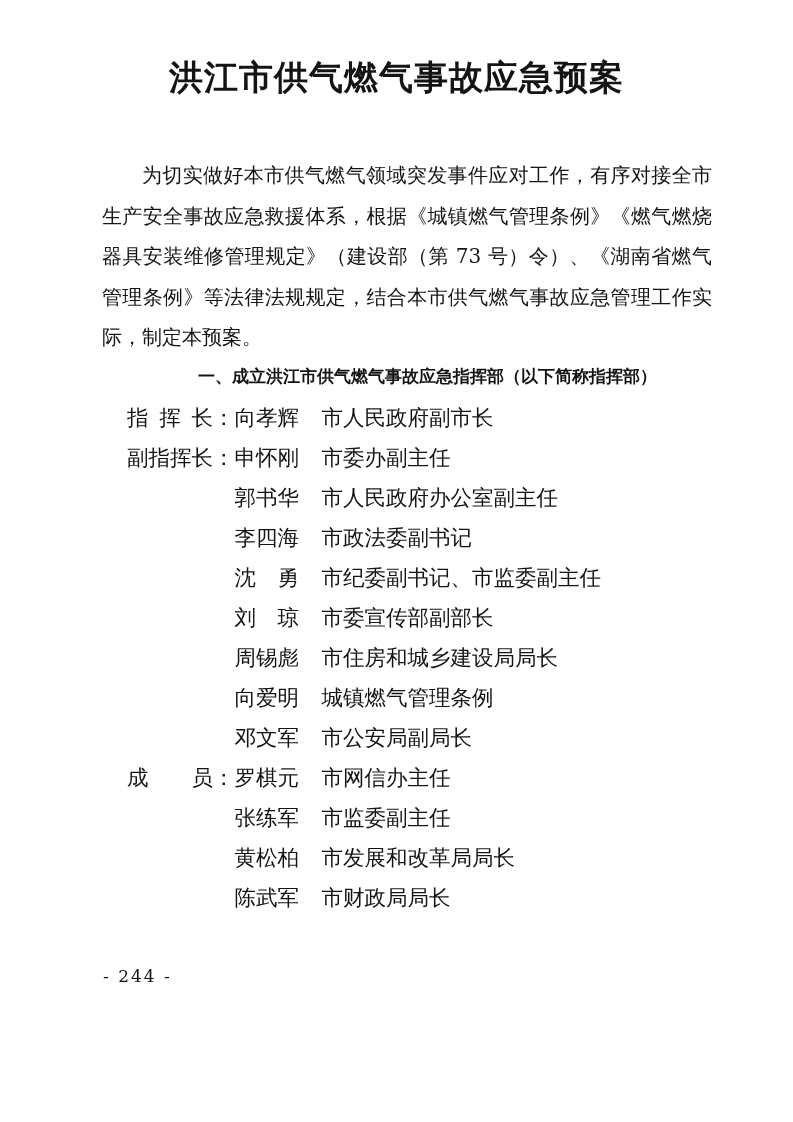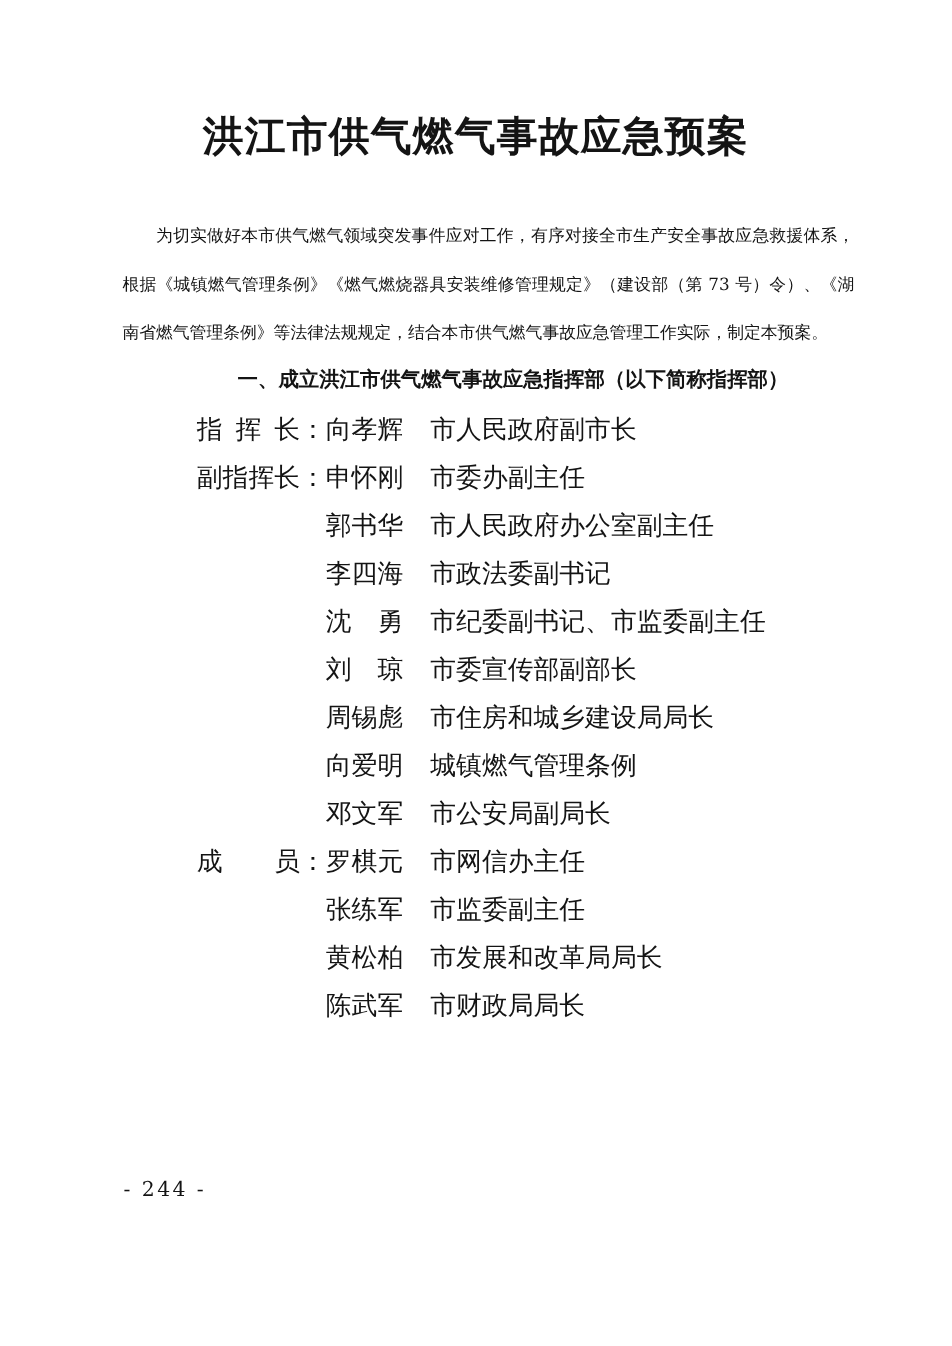--- a/index.html
+++ b/index.html
@@ -11,51 +11,51 @@
     font-family: "DejaVu Serif", "Liberation Serif", serif;
     position: relative;
     overflow: hidden;
   }
   .page {
     width: 793px;
     height: 1122px;
     position: relative;
   }
   .doc-title {
-    margin: 16px;
-    padding-top: 78px;
+    margin: 0;
+    padding-top: 57px;
     text-align: center;
     font-size: 34px;
     line-height: 40px;
     font-weight: bold;
     letter-spacing: 1px;
     font-family: "DejaVu Serif", "Liberation Serif", serif;
   }
   .content {
     margin-left: 102px;
     width: 610px;
   }
   .intro {
-    margin: 43px 0 0 0;
-    font-size: 14px;
+    margin: 58px 0 0 0;
+    font-size: 20px;
     line-height: 40.5px;
     text-align: justify;
     text-indent: 2em;
   }
   .section-heading {
     margin: 0 0 0 41px;
     font-size: 17px;
     line-height: 40px;
     font-weight: bold;
     font-family: Liberation Mono, monospace;
     white-space: nowrap;
     text-align: center;
   }
   .roster {
-    margin-left: 62px;
+    margin-left: 25px;
   }
   .roster-row {
     font-size: 21.5px;
     line-height: 40px;
     white-space: nowrap;
   }
   .role-cell {
     display: inline-block;
     width: 5em;
     vertical-align: top;

